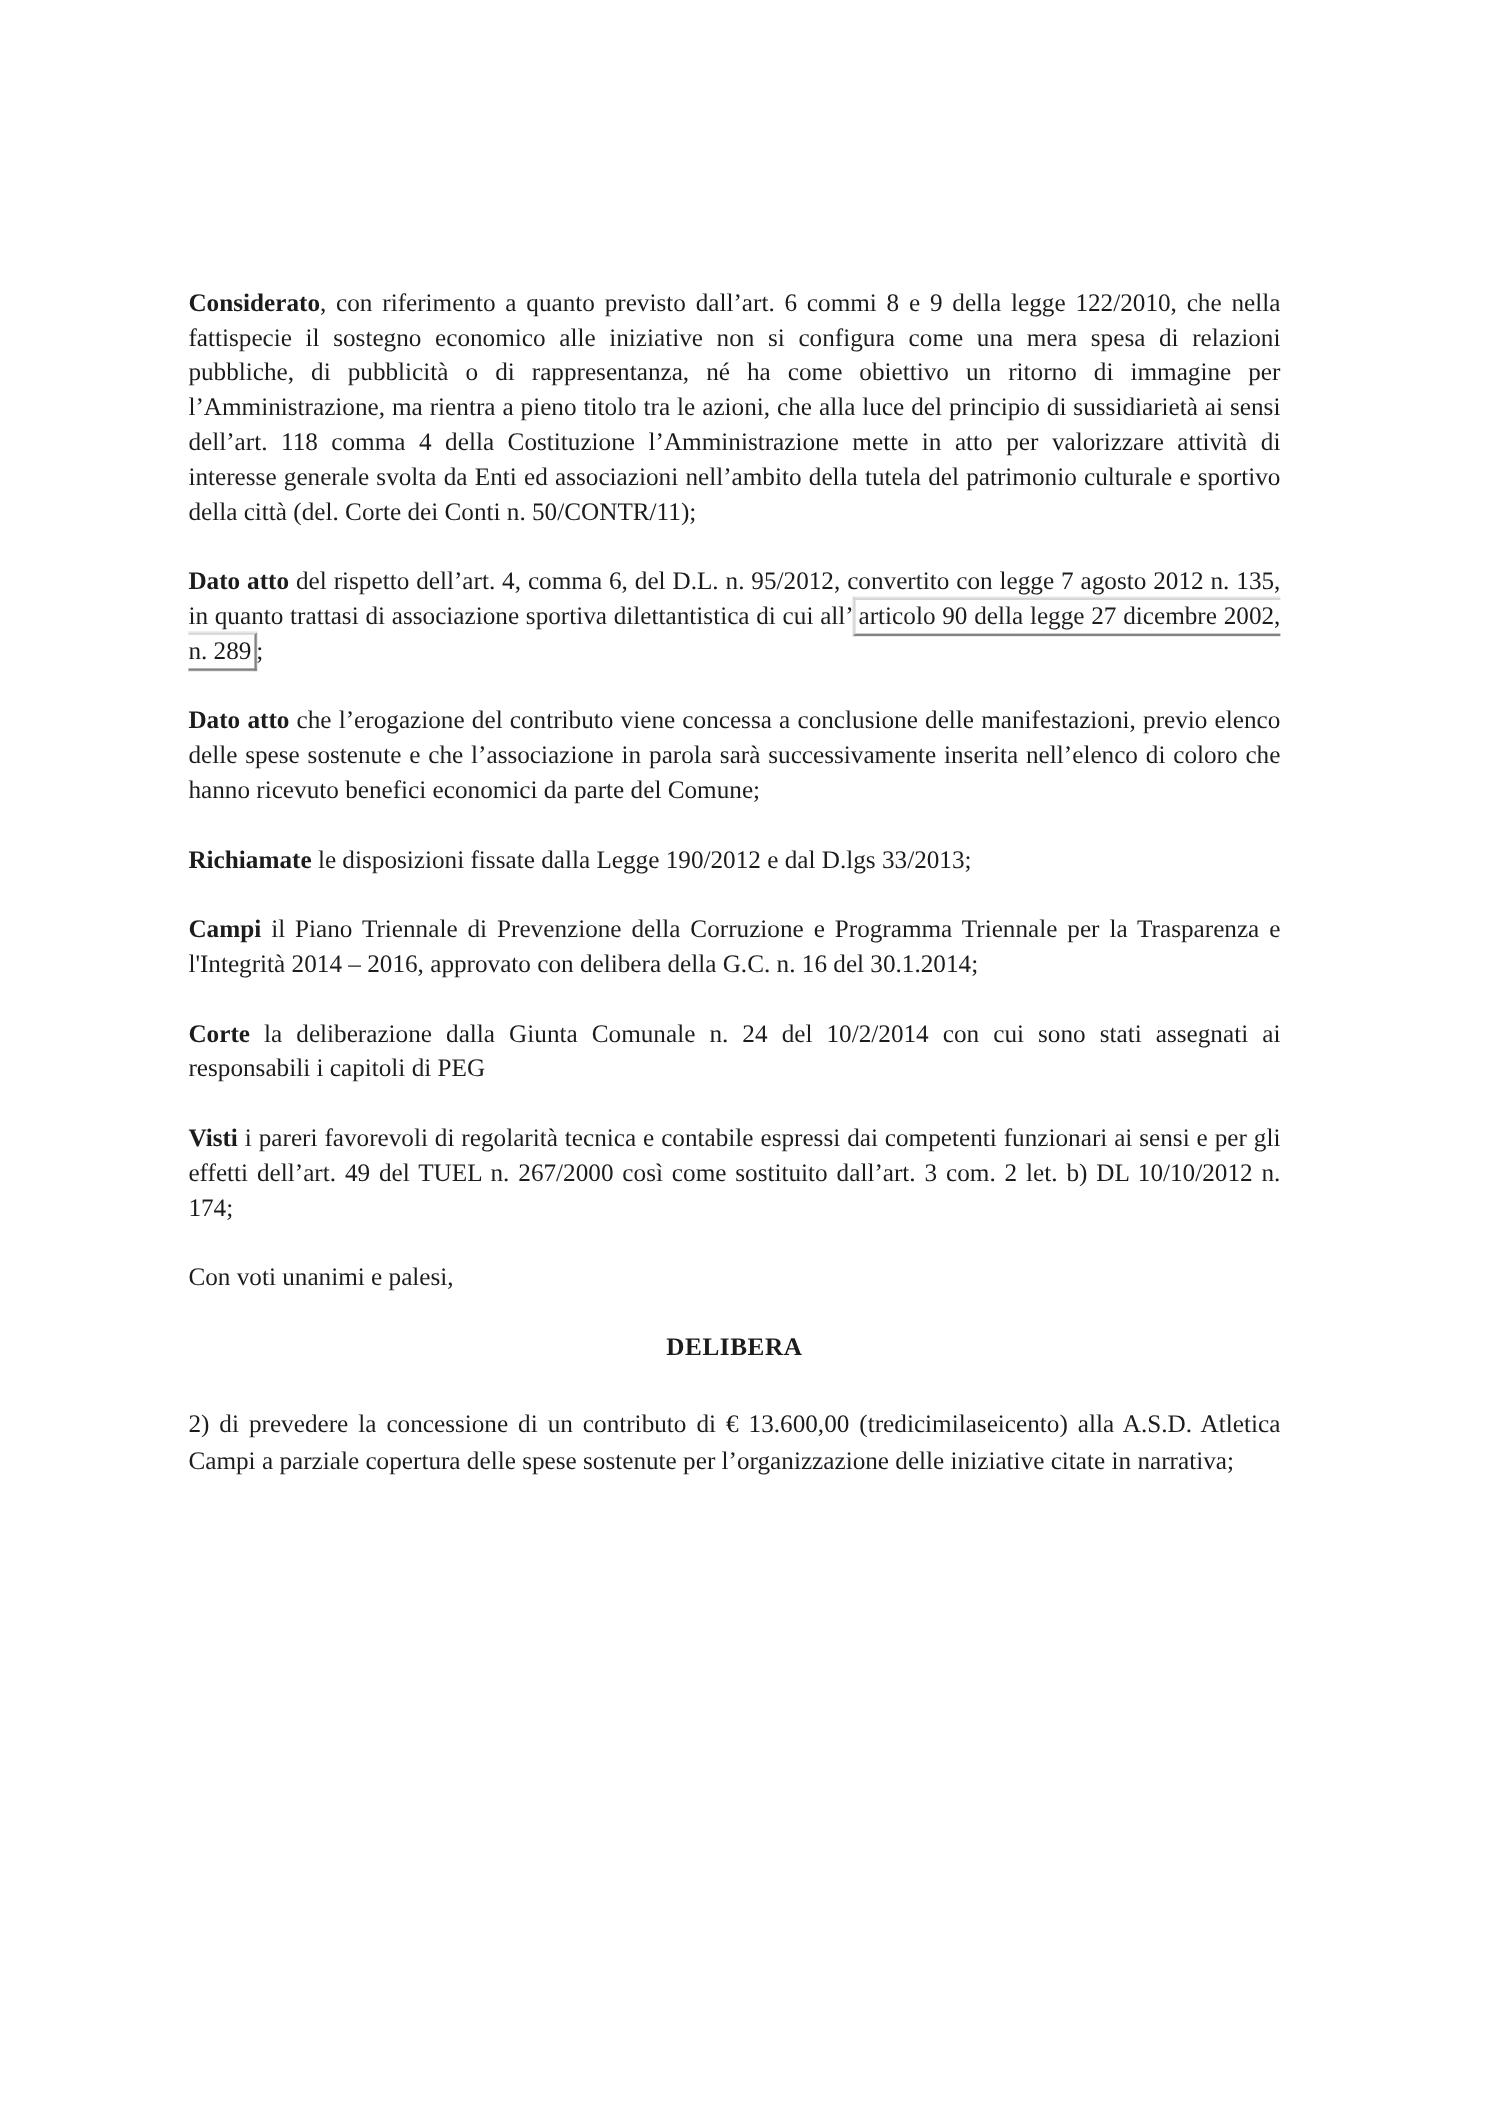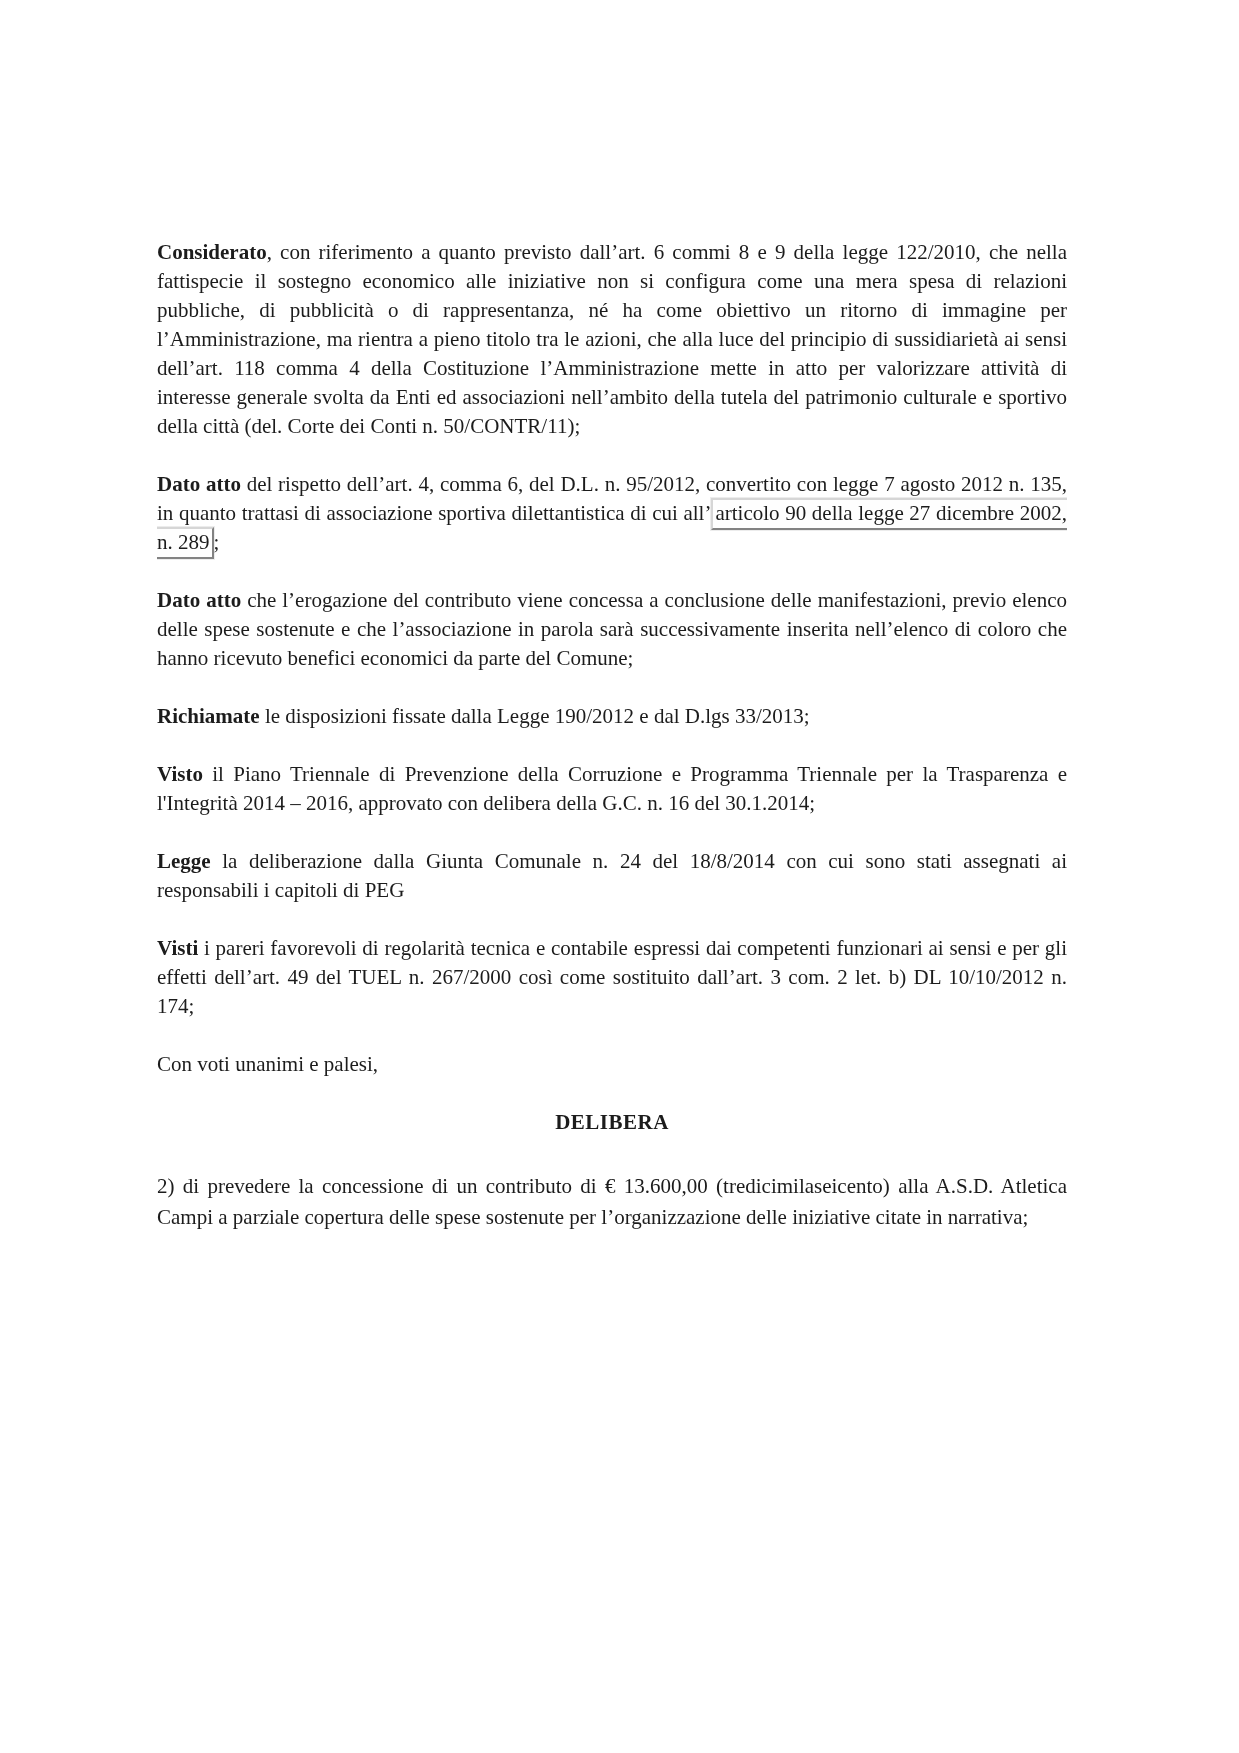--- a/index.html
+++ b/index.html
@@ -60,23 +60,23 @@
   <div class="content">
 
     <p class="para"><b class="lead">Considerato</b><span>, con riferimento a quanto previsto dall’art. 6 commi 8 e 9 della legge 122/2010, che nella fattispecie il sostegno economico alle iniziative non si configura come una mera spesa di relazioni pubbliche, di pubblicità o di rappresentanza, né ha come obiettivo un ritorno di immagine per l’Amministrazione, ma rientra a pieno titolo tra le azioni, che alla luce del principio di sussidiarietà ai sensi dell’art. 118 comma 4 della Costituzione l’Amministrazione mette in atto per valorizzare attività di interesse generale svolta da Enti ed associazioni nell’ambito della tutela del patrimonio culturale e sportivo della città (del. Corte dei Conti n. 50/CONTR/11);</span></p>
 
     <p class="para"><b class="lead">Dato atto</b><span> del rispetto dell’art. 4, comma 6, del D.L. n. 95/2012, convertito con legge 7 agosto 2012 n. 135, in quanto trattasi di associazione sportiva dilettantistica di cui all’</span><span class="link-box">articolo 90 della legge 27 dicembre 2002, n. 289</span><span>;</span></p>
 
     <p class="para"><b class="lead">Dato atto</b><span> che l’erogazione del contributo viene concessa a conclusione delle manifestazioni, previo elenco delle spese sostenute e che l’associazione in parola sarà successivamente inserita nell’elenco di coloro che hanno ricevuto benefici economici da parte del Comune;</span></p>
 
     <p class="para single"><b class="lead">Richiamate</b><span> le disposizioni fissate dalla Legge 190/2012 e dal D.lgs 33/2013;</span></p>
 
-    <p class="para"><b class="lead">Visto</b><span> il Piano Triennale di Prevenzione della Corruzione e Programma Triennale per la Trasparenza e l'Integrità 2014 – 2016, approvato con delibera della G.C. n. 16 del 30.1.2014;</span></p>
+    <p class="para"><b class="lead">Campi</b><span> il Piano Triennale di Prevenzione della Corruzione e Programma Triennale per la Trasparenza e l'Integrità 2014 – 2016, approvato con delibera della G.C. n. 16 del 30.1.2014;</span></p>
 
-    <p class="para"><b class="lead">Legge</b><span> la deliberazione dalla Giunta Comunale n. 24 del 18/8/2014 con cui sono stati assegnati ai responsabili i capitoli di PEG</span></p>
+    <p class="para"><b class="lead">Corte</b><span> la deliberazione dalla Giunta Comunale n. 24 del 10/2/2014 con cui sono stati assegnati ai responsabili i capitoli di PEG</span></p>
 
 
     <p class="para"><b class="lead">Visti</b><span> i pareri favorevoli di regolarità tecnica e contabile espressi dai competenti funzionari ai sensi e per gli effetti dell’art. 49 del TUEL n. 267/2000 così come sostituito dall’art. 3 com. 2 let. b) DL 10/10/2012 n. 174;</span></p>
 
     <p class="para single"><span>Con voti unanimi e palesi,</span></p>
 
     <p class="heading">DELIBERA</p>
 
     <p class="para last"><span>2) di prevedere la concessione di un contributo di € 13.600,00 (tredicimilaseicento) alla A.S.D. Atletica Campi a parziale copertura delle spese sostenute per l’organizzazione delle iniziative citate in narrativa;</span></p>
 

